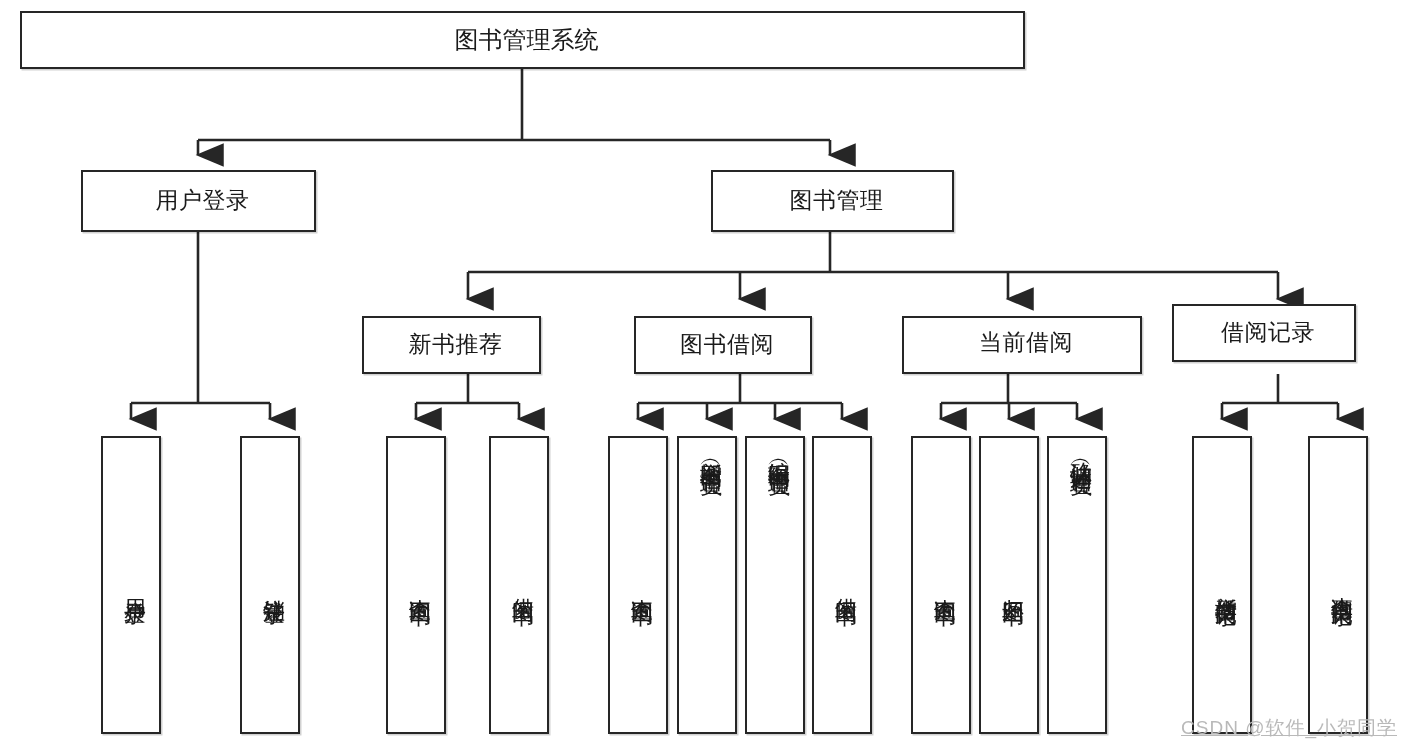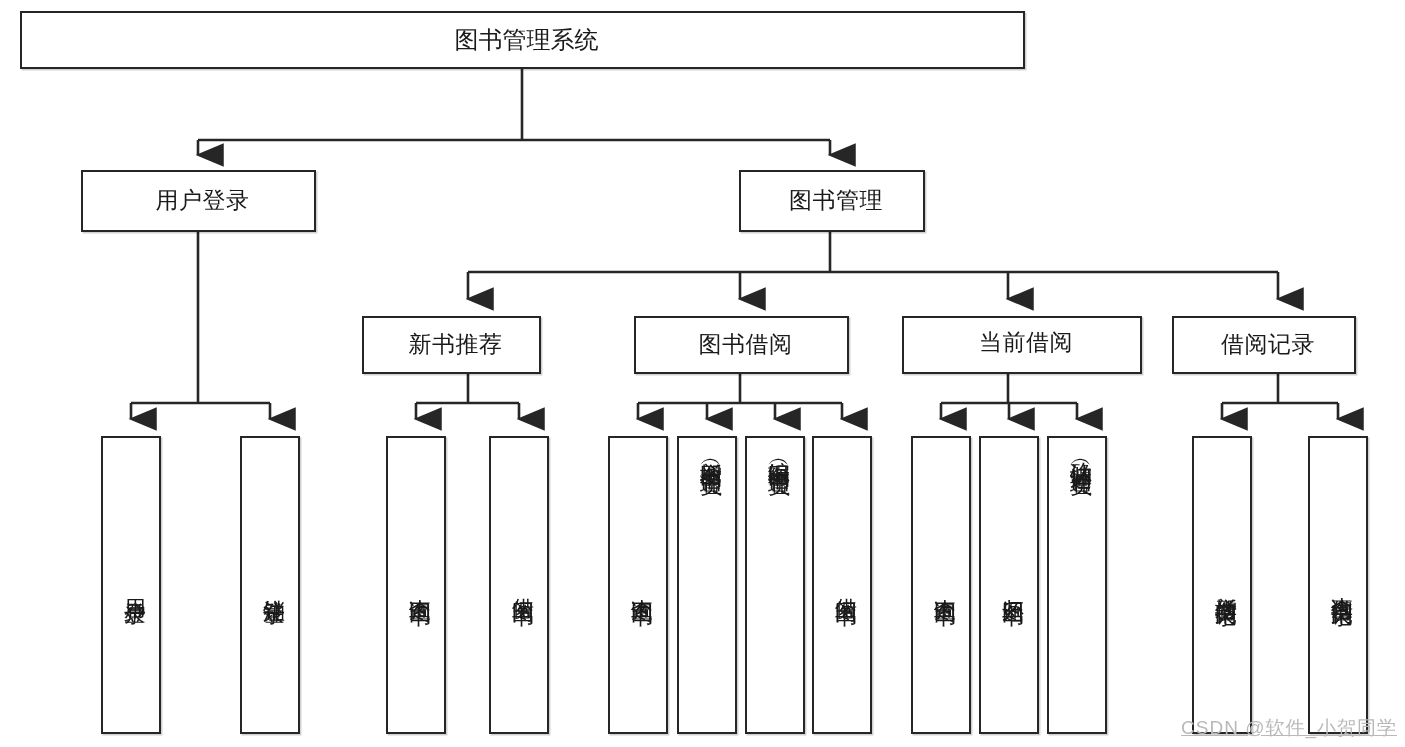--- a/index.html
+++ b/index.html
@@ -139,37 +139,37 @@
   </svg>
 
   <div class="node root" style="left:20px; top:11px; width:1005px; height:58px;">
     <span>图书管理系统</span>
   </div>
 
   <div class="node h" style="left:81px; top:170px; width:235px; height:62px;">
     <span>用户登录</span>
   </div>
 
-  <div class="node h" style="left:711px; top:170px; width:186px; height:62px;margin-left:28px;">
+  <div class="node h" style="left:711px; top:170px; width:243px; height:62px;">
     <span>图书管理</span>
   </div>
 
   <div class="node h" style="left:362px; top:316px; width:179px; height:58px;">
     <span>新书推荐</span>
   </div>
 
-  <div class="node h" style="left:634px; top:316px; width:215px; height:58px;">
+  <div class="node h" style="left:634px; top:316px; width:178px; height:58px;">
     <span>图书借阅</span>
   </div>
 
   <div class="node h" style="left:902px; top:316px; width:240px; height:58px;font-family:Liberation Mono, monospace;">
     <span>当前借阅</span>
   </div>
 
-  <div class="node h" style="left:1172px; top:316px; width:184px; height:58px;">
+  <div class="node h" style="left:1172px; top:304px; width:184px; height:58px;">
     <span>借阅记录</span>
   </div>
 
   <div class="node v" style="left:101px; top:436px; width:60px; height:298px;">
     <div class="vwrap">
       <span class="vtext">用户登录</span>
     </div>
   </div>
 
   <div class="node v" style="left:240px; top:436px; width:60px; height:298px;">

